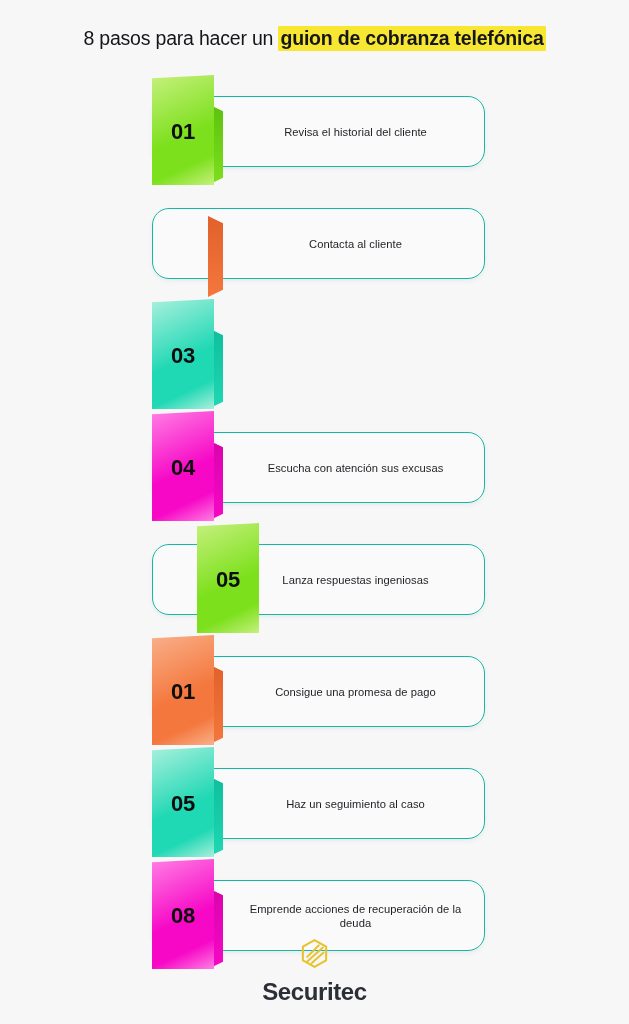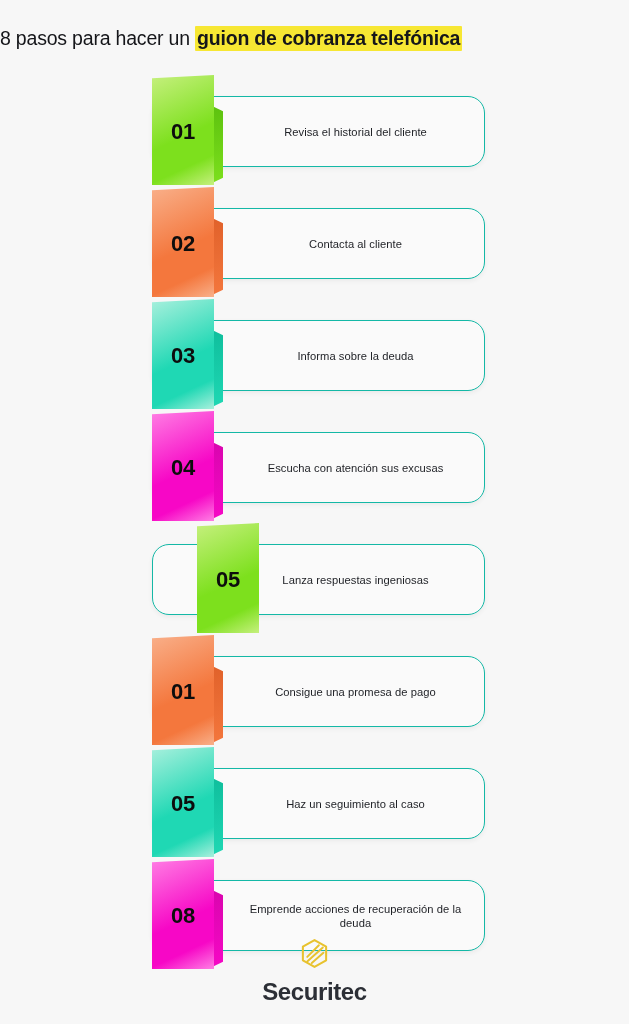--- a/index.html
+++ b/index.html
@@ -14,20 +14,21 @@
     overflow: hidden;
     position: relative;
   }
 
   
   .title-wrap {
     position: absolute;
     left: 0;
     top: 27px;
     width: 629px;
+    text-align: center;
   }
   .title {
     font-size: 19.5px;
     font-weight: 400;
     color: #15161a;
     letter-spacing: -0.2px;
     white-space: nowrap;
     display: inline-block;
   }
   .title .hl {
@@ -164,29 +165,23 @@
           <div class="ribbon-num">01</div>
         </div>
       </div>
     </div>
     <div class="step">
       <div class="card">
         <div class="card-label">Contacta al cliente</div>
       </div>
       <div class="ribbon">
         <div class="ribbon-fold" style="background: linear-gradient(rgb(224, 97, 42), rgb(244, 119, 61));"></div>
-        <div class="ribbon-face" style="background: linear-gradient(155deg, rgb(249, 176, 138) 0%, rgb(244, 119, 61) 55%, rgb(244, 119, 61) 78%, rgb(249, 176, 138) 100%);">
-          <div class="ribbon-num">02</div>
-        </div>
-      </div>
-    </div>
-    <div class="step">
-      <div class="card">
-        <div class="card-label">Informa sobre la deuda</div>
-      </div>
+      </div>
+    </div>
+    <div class="step">
       <div class="ribbon">
         <div class="ribbon-fold" style="background: linear-gradient(rgb(15, 190, 156), rgb(31, 216, 180));"></div>
         <div class="ribbon-face" style="background: linear-gradient(155deg, rgb(169, 240, 221) 0%, rgb(31, 216, 180) 55%, rgb(31, 216, 180) 78%, rgb(169, 240, 221) 100%);">
           <div class="ribbon-num">03</div>
         </div>
       </div>
     </div>
     <div class="step">
       <div class="card">
         <div class="card-label">Escucha con atención sus excusas</div>

